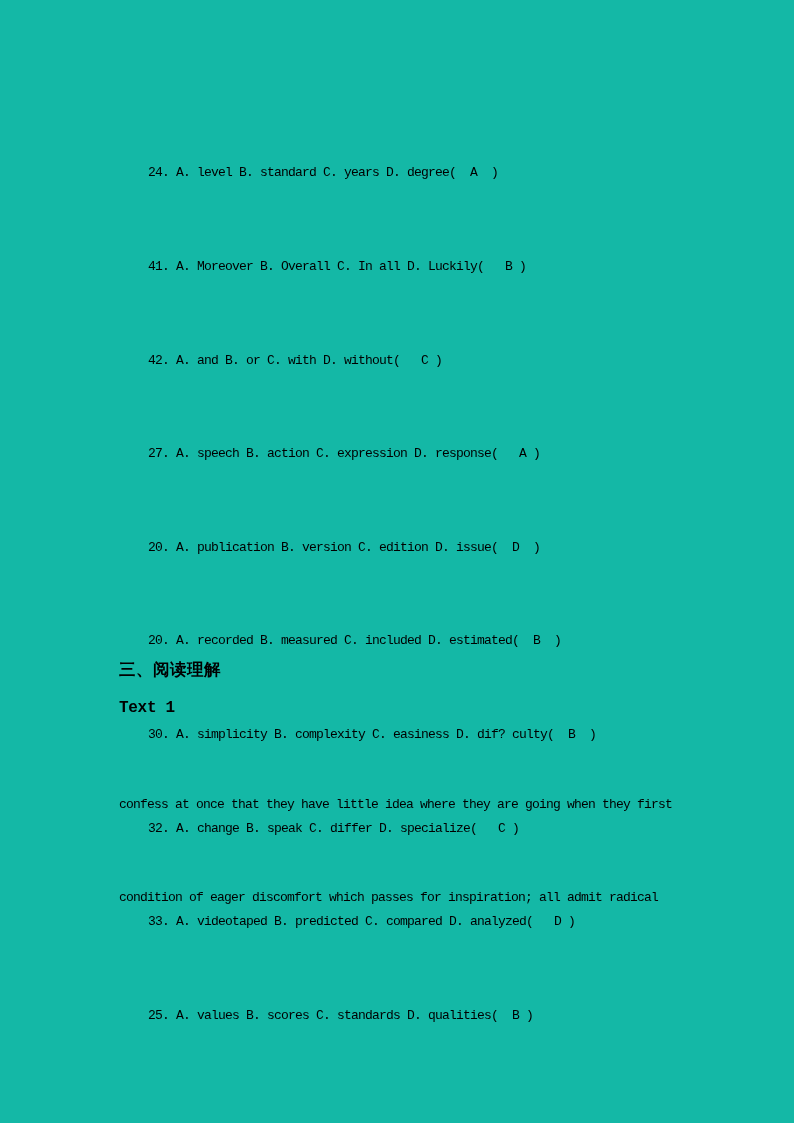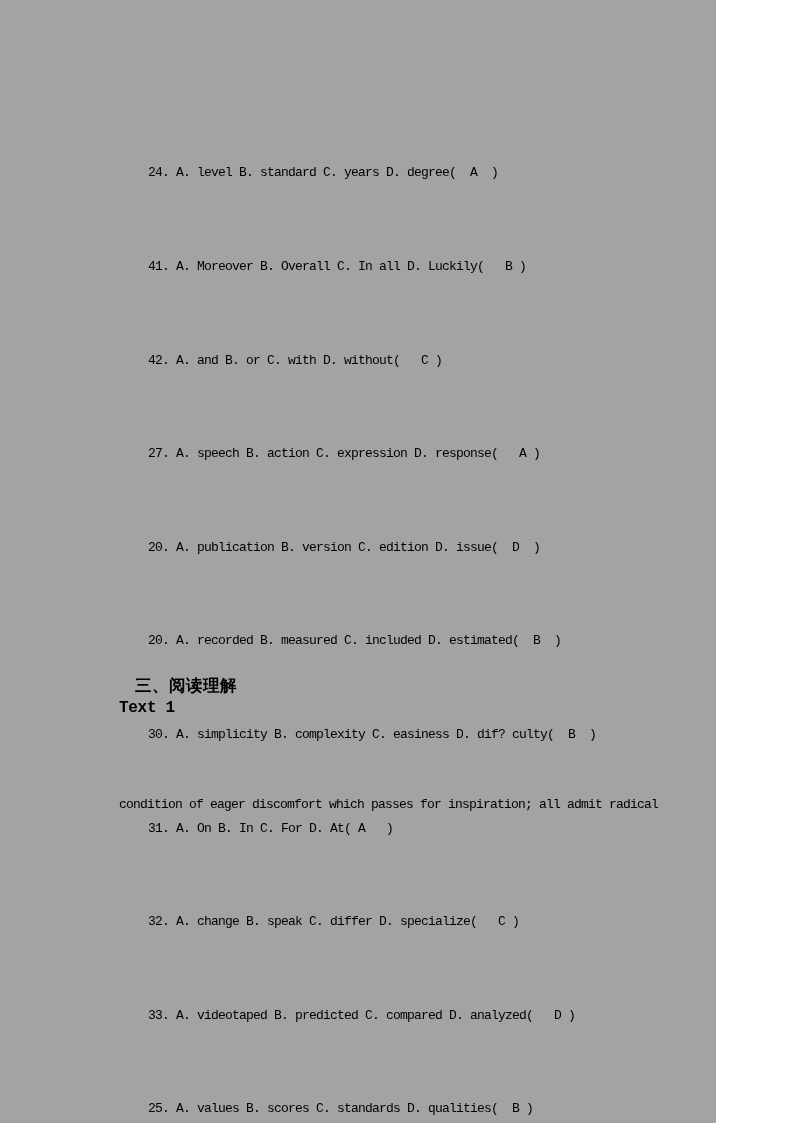--- a/index.html
+++ b/index.html
@@ -2,44 +2,44 @@
 <html><head>
 <meta charset="utf-8">
 <style>
   html, body {
     margin: 0;
     padding: 0;
     background: #ffffff;
   }
   .page {
     position: relative;
-    width: 716px;
+    width: 794px;
     height: 1123px;
-    background: #a3a3a3;
+    background: #14b8a6;
     color: #000000;
     font-family: "Liberation Mono", "DejaVu Sans Mono", monospace;
     overflow: hidden;
   }
   .cloze-list {
     position: absolute;
     left: 148px;
     top: 95px;
     font-size: 13px;
     line-height: 31.2px;
     letter-spacing: -0.8px;
     white-space: pre;
   }
   .qline {
     height: 31.2px;
   }
   .section-heading {
     position: absolute;
     left: 119px;
     top: 659px;
-    margin: 16px;
+    margin: 0;
     font-family: Liberation Sans, sans-serif;
     font-size: 16.5px;
     line-height: 21px;
     font-weight: bold;
     letter-spacing: 0.5px;
   }
   .text-label {
     position: absolute;
     left: 119px;
     top: 700px;
@@ -67,37 +67,37 @@
 <div class="page">
 
   <div class="cloze-list">
     <div class="qline">24. A. level B. standard C. years D. degree(  A  )</div>
     <div class="qline">41. A. Moreover B. Overall C. In all D. Luckily(   B )</div>
     <div class="qline">42. A. and B. or C. with D. without(   C )</div>
     <div class="qline">27. A. speech B. action C. expression D. response(   A )</div>
     <div class="qline">20. A. publication B. version C. edition D. issue(  D  )</div>
     <div class="qline">20. A. recorded B. measured C. included D. estimated(  B  )</div>
     <div class="qline">30. A. simplicity B. complexity C. easiness D. dif? culty(  B  )</div>
-    <div class="qline">31. A. On B. In C. For D. At( A   )</div>
     <div class="qline">32. A. change B. speak C. differ D. specialize(   C )</div>
     <div class="qline">33. A. videotaped B. predicted C. compared D. analyzed(   D )</div>
     <div class="qline">25. A. values B. scores C. standards D. qualities(  B )</div>
     
     
     
     
     
     
   </div>
 
   <div class="section-heading">三、阅读理解</div>
 
   <div class="text-label">Text 1</div>
 
   <div class="passage">
+    <div class="pline">confess at once that they have little idea where they are going when they first</div>
     <div class="pline">condition of eager discomfort which passes for inspiration; all admit radical</div>
     
     
     
     
     
     
   </div>
 
 </div>

